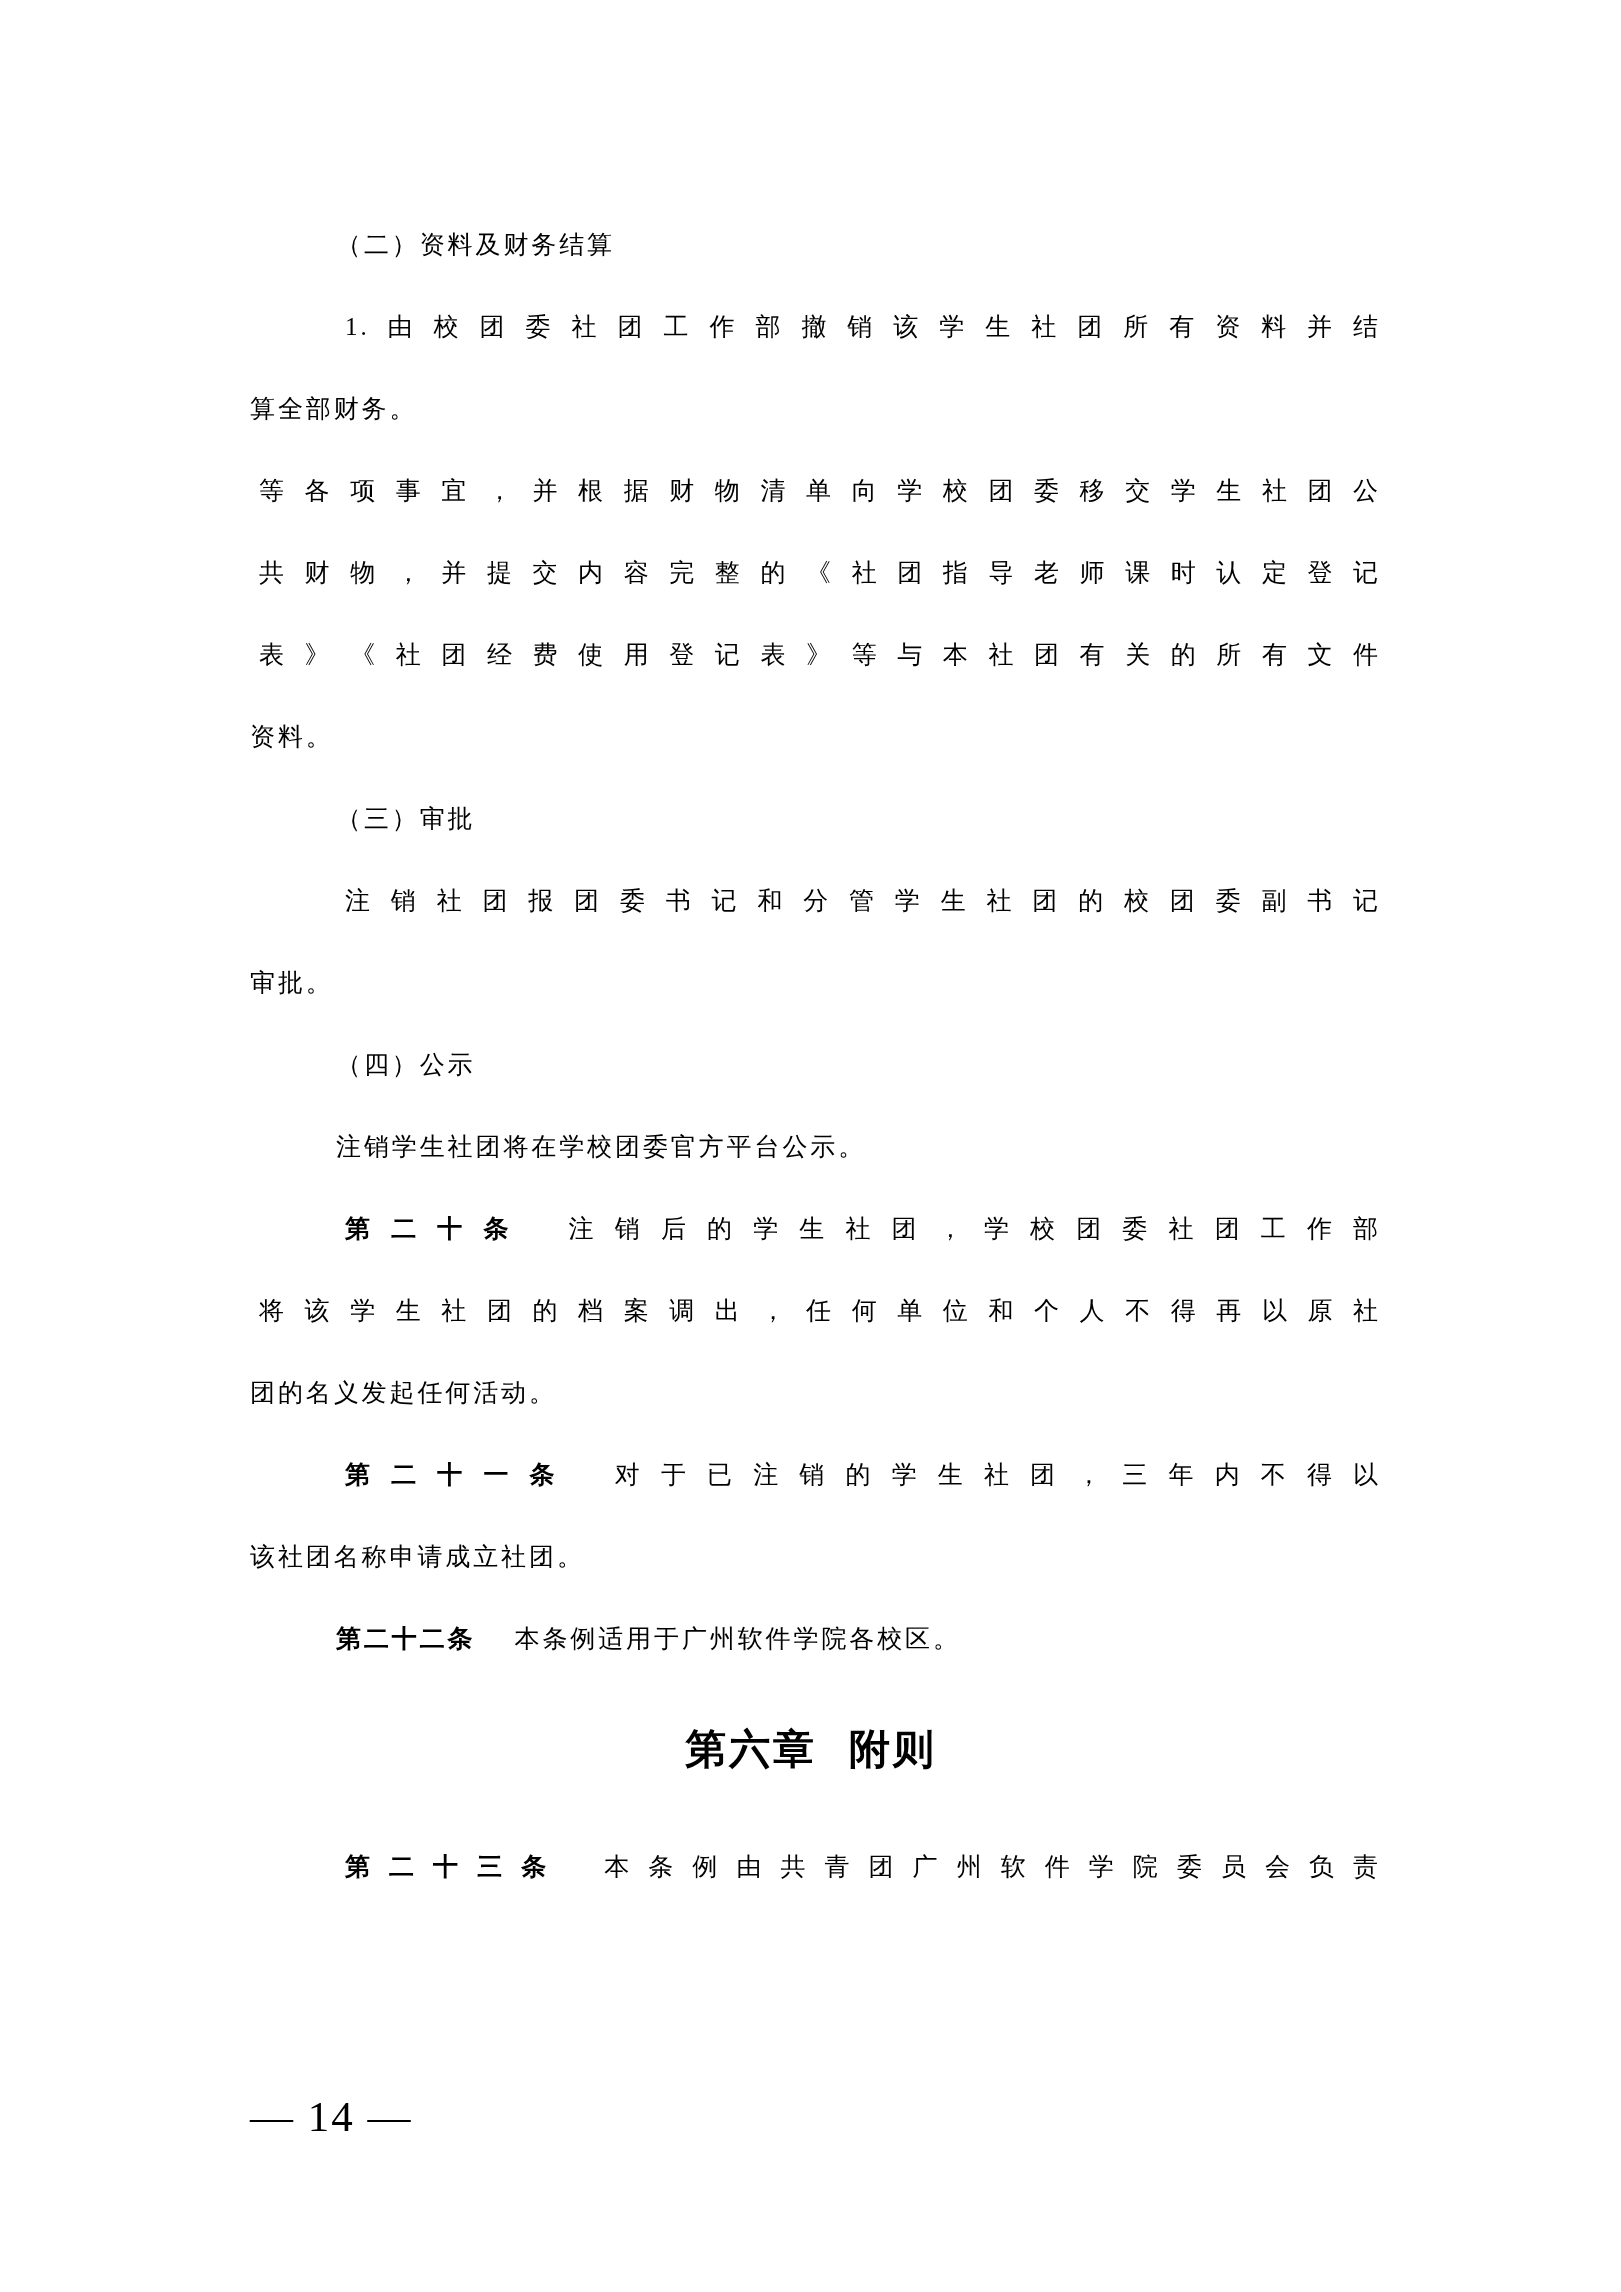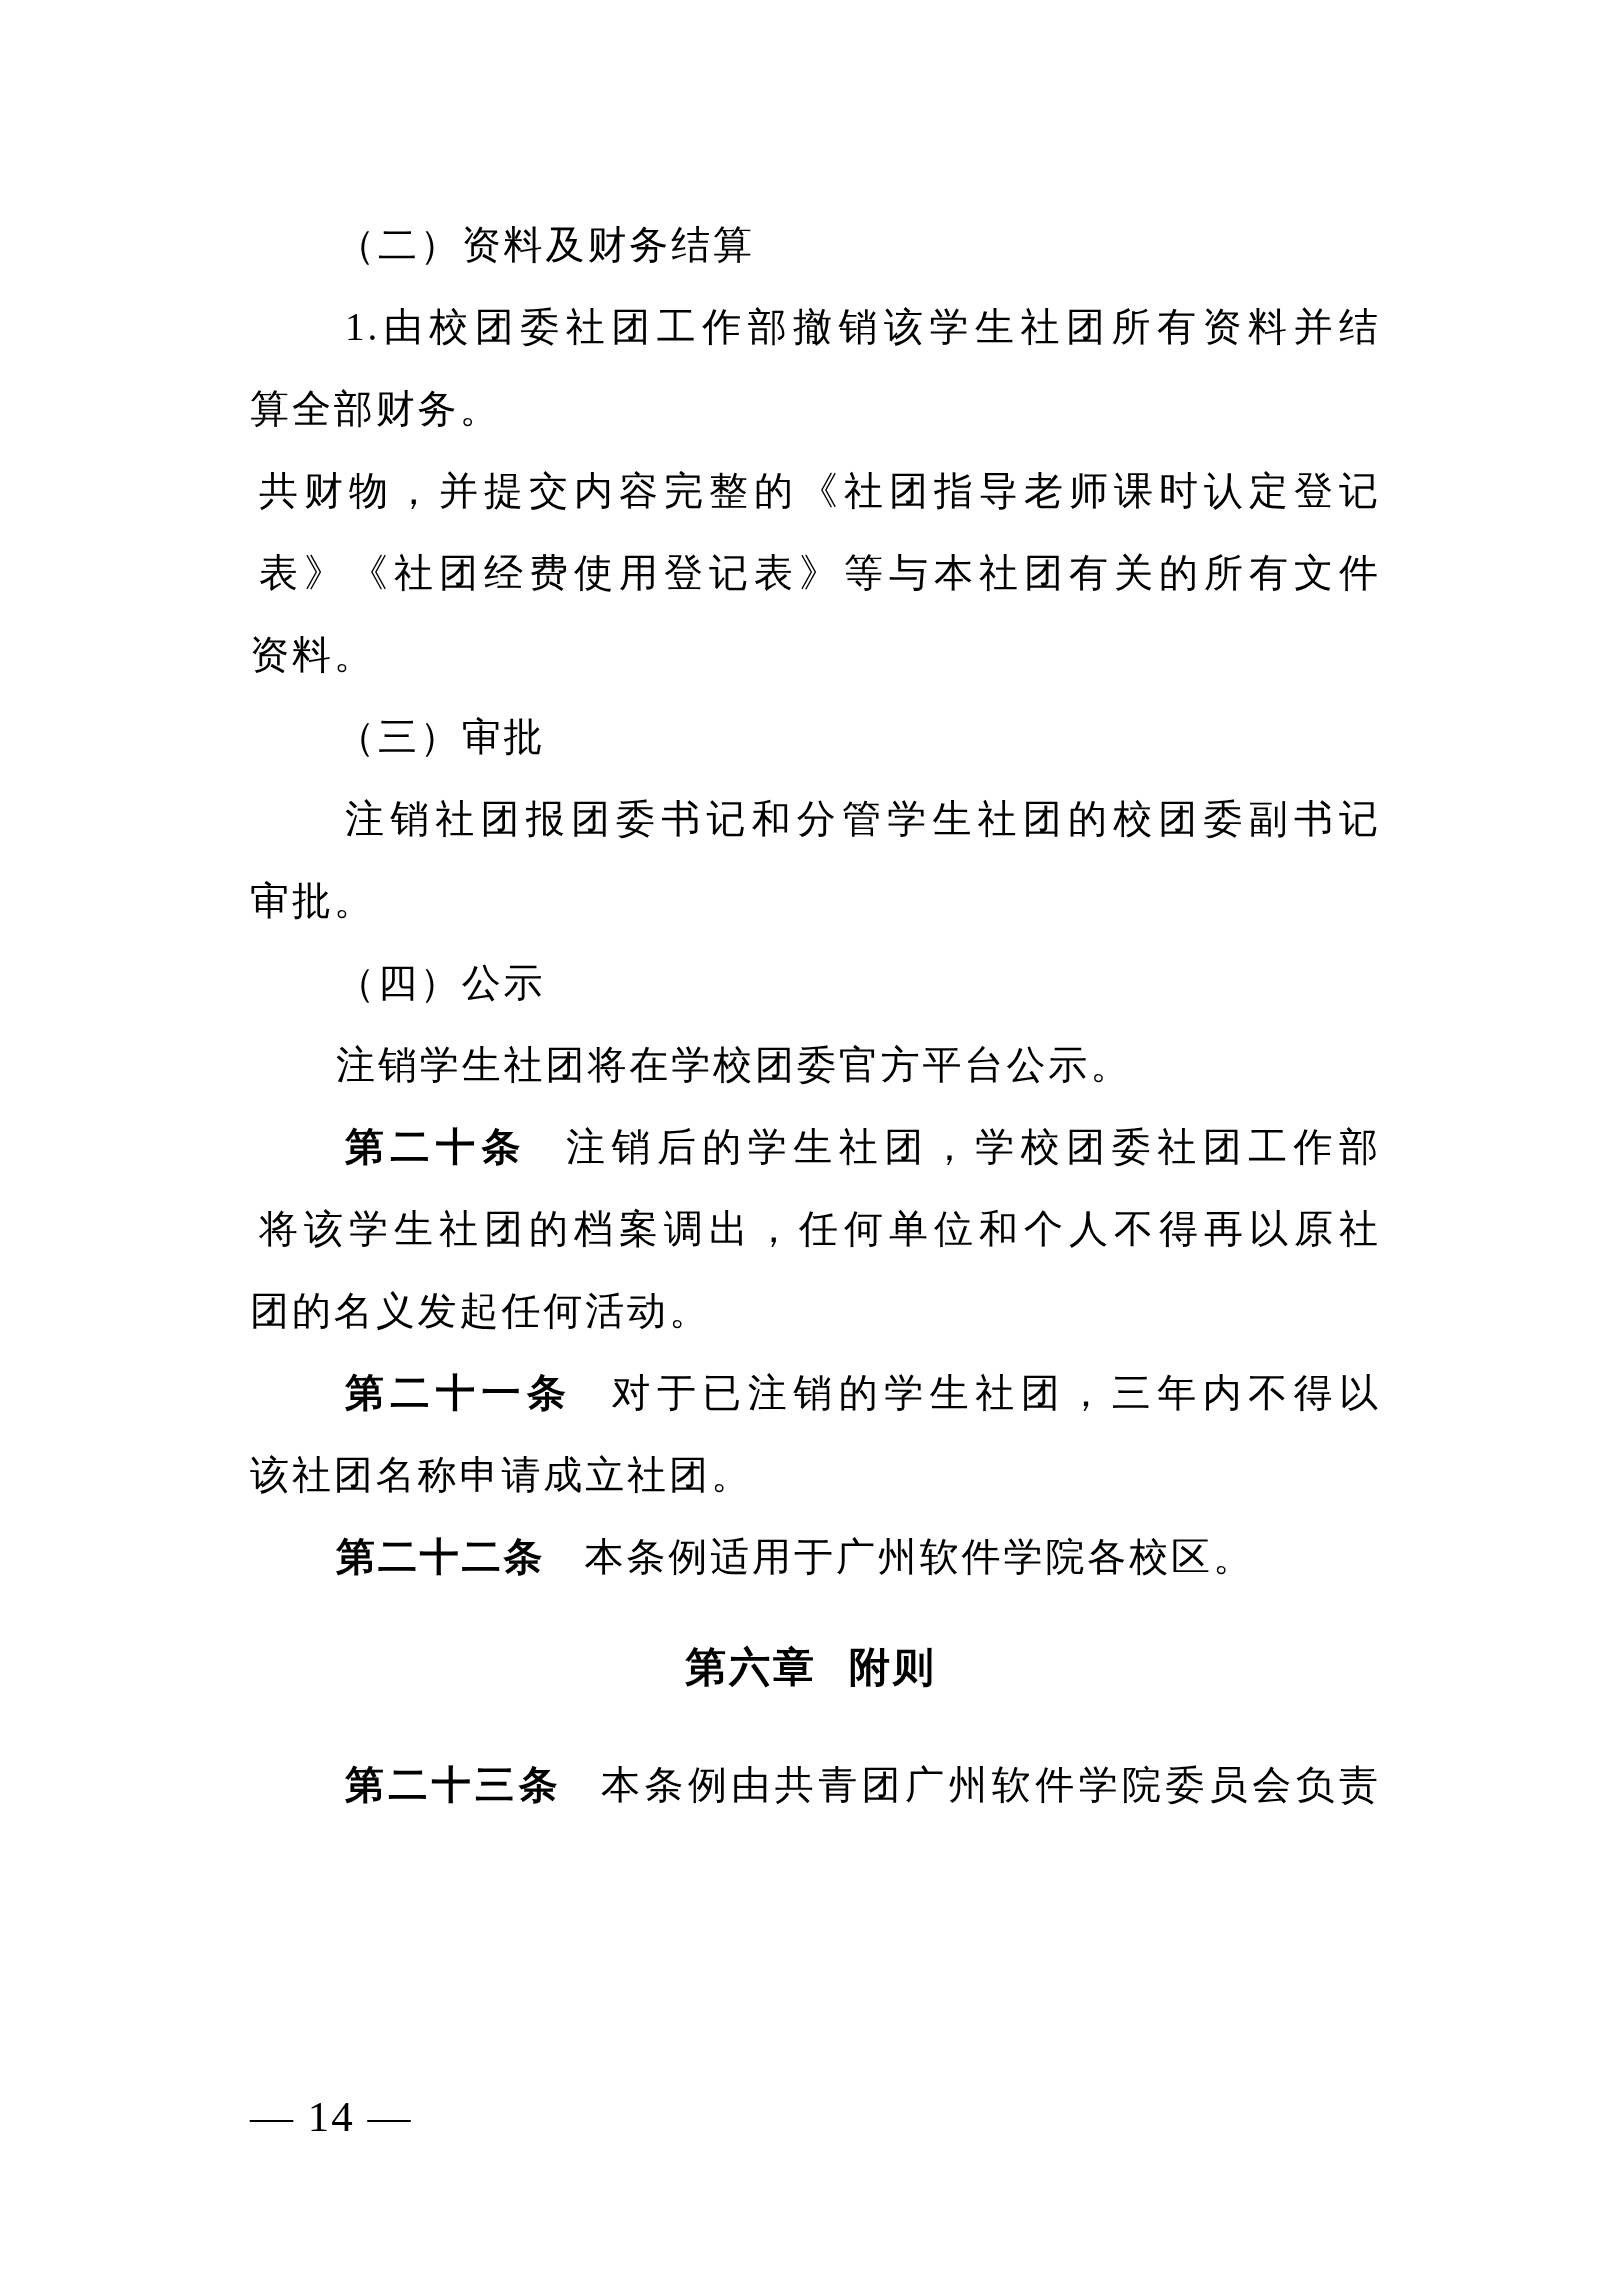--- a/index.html
+++ b/index.html
@@ -16,21 +16,21 @@
     position: absolute;
     left: 250px;
     top: 204px;
     width: 1122px;
   }
   .line {
     box-sizing: border-box;
     width: 1122px;
     height: 82px;
     line-height: 82px;
-    font-size: 39px;
+    font-size: 25px;
     letter-spacing: 2.9px;
     white-space: nowrap;
   }
   .indent { padding-left: 86px; }
   .fill {
     white-space: normal;
     text-align: justify;
     text-justify: inter-character;
     text-align-last: justify;
     margin-left: 9px;
@@ -62,20 +62,21 @@
 </style>
 </head>
 <body>
 
 <div class="page">
   <div class="content">
 
     <div class="line indent">（二）资料及财务结算</div>
     <div class="line indent fill">1.由校团委社团工作部撤销该学生社团所有资料并结</div>
     <div class="line">算全部财务。</div>
+    <div class="line fill">等各项事宜，并根据财物清单向学校团委移交学生社团公</div>
     <div class="line fill">共财物，并提交内容完整的《社团指导老师课时认定登记</div>
     <div class="line fill">表》《社团经费使用登记表》等与本社团有关的所有文件</div>
     <div class="line">资料。</div>
     <div class="line indent">（三）审批</div>
     <div class="line indent fill">注销社团报团委书记和分管学生社团的校团委副书记</div>
     <div class="line">审批。</div>
     <div class="line indent">（四）公示</div>
     <div class="line indent">注销学生社团将在学校团委官方平台公示。</div>
 
     <div class="line indent fill">

